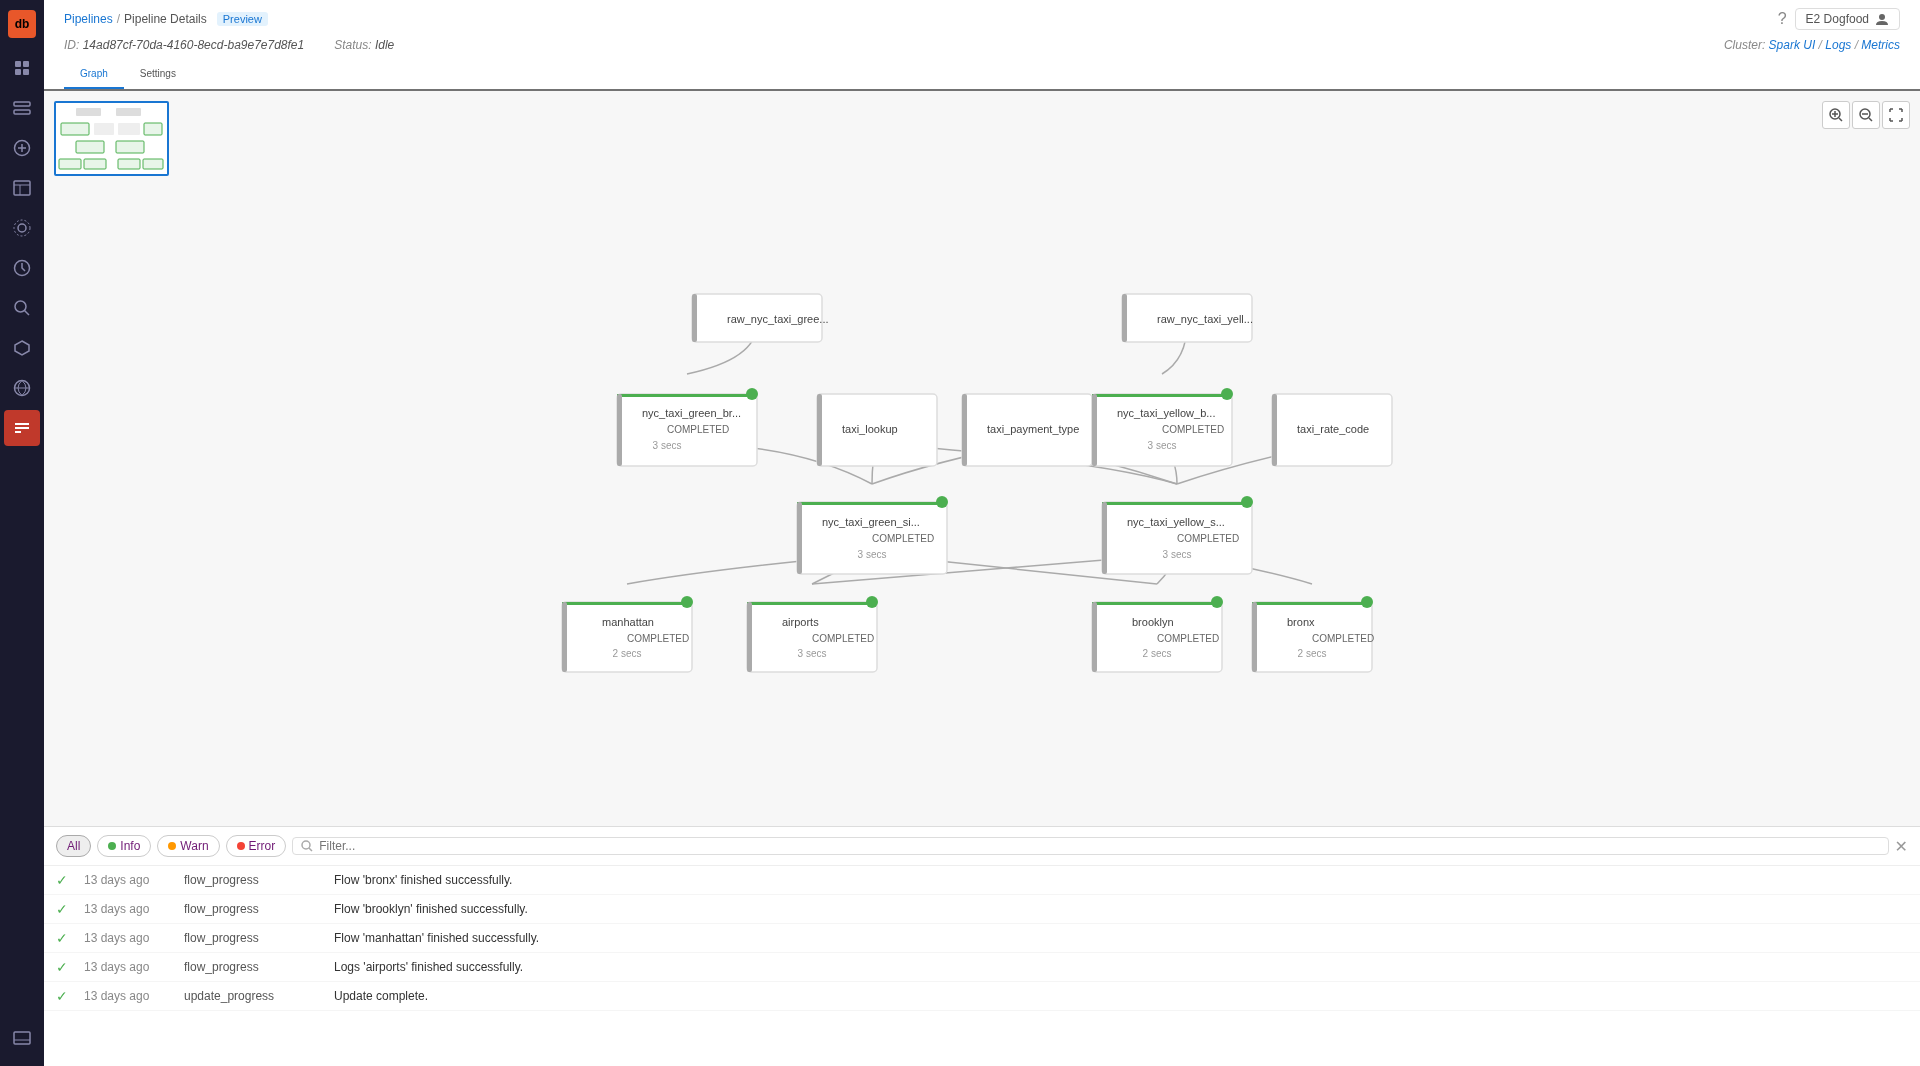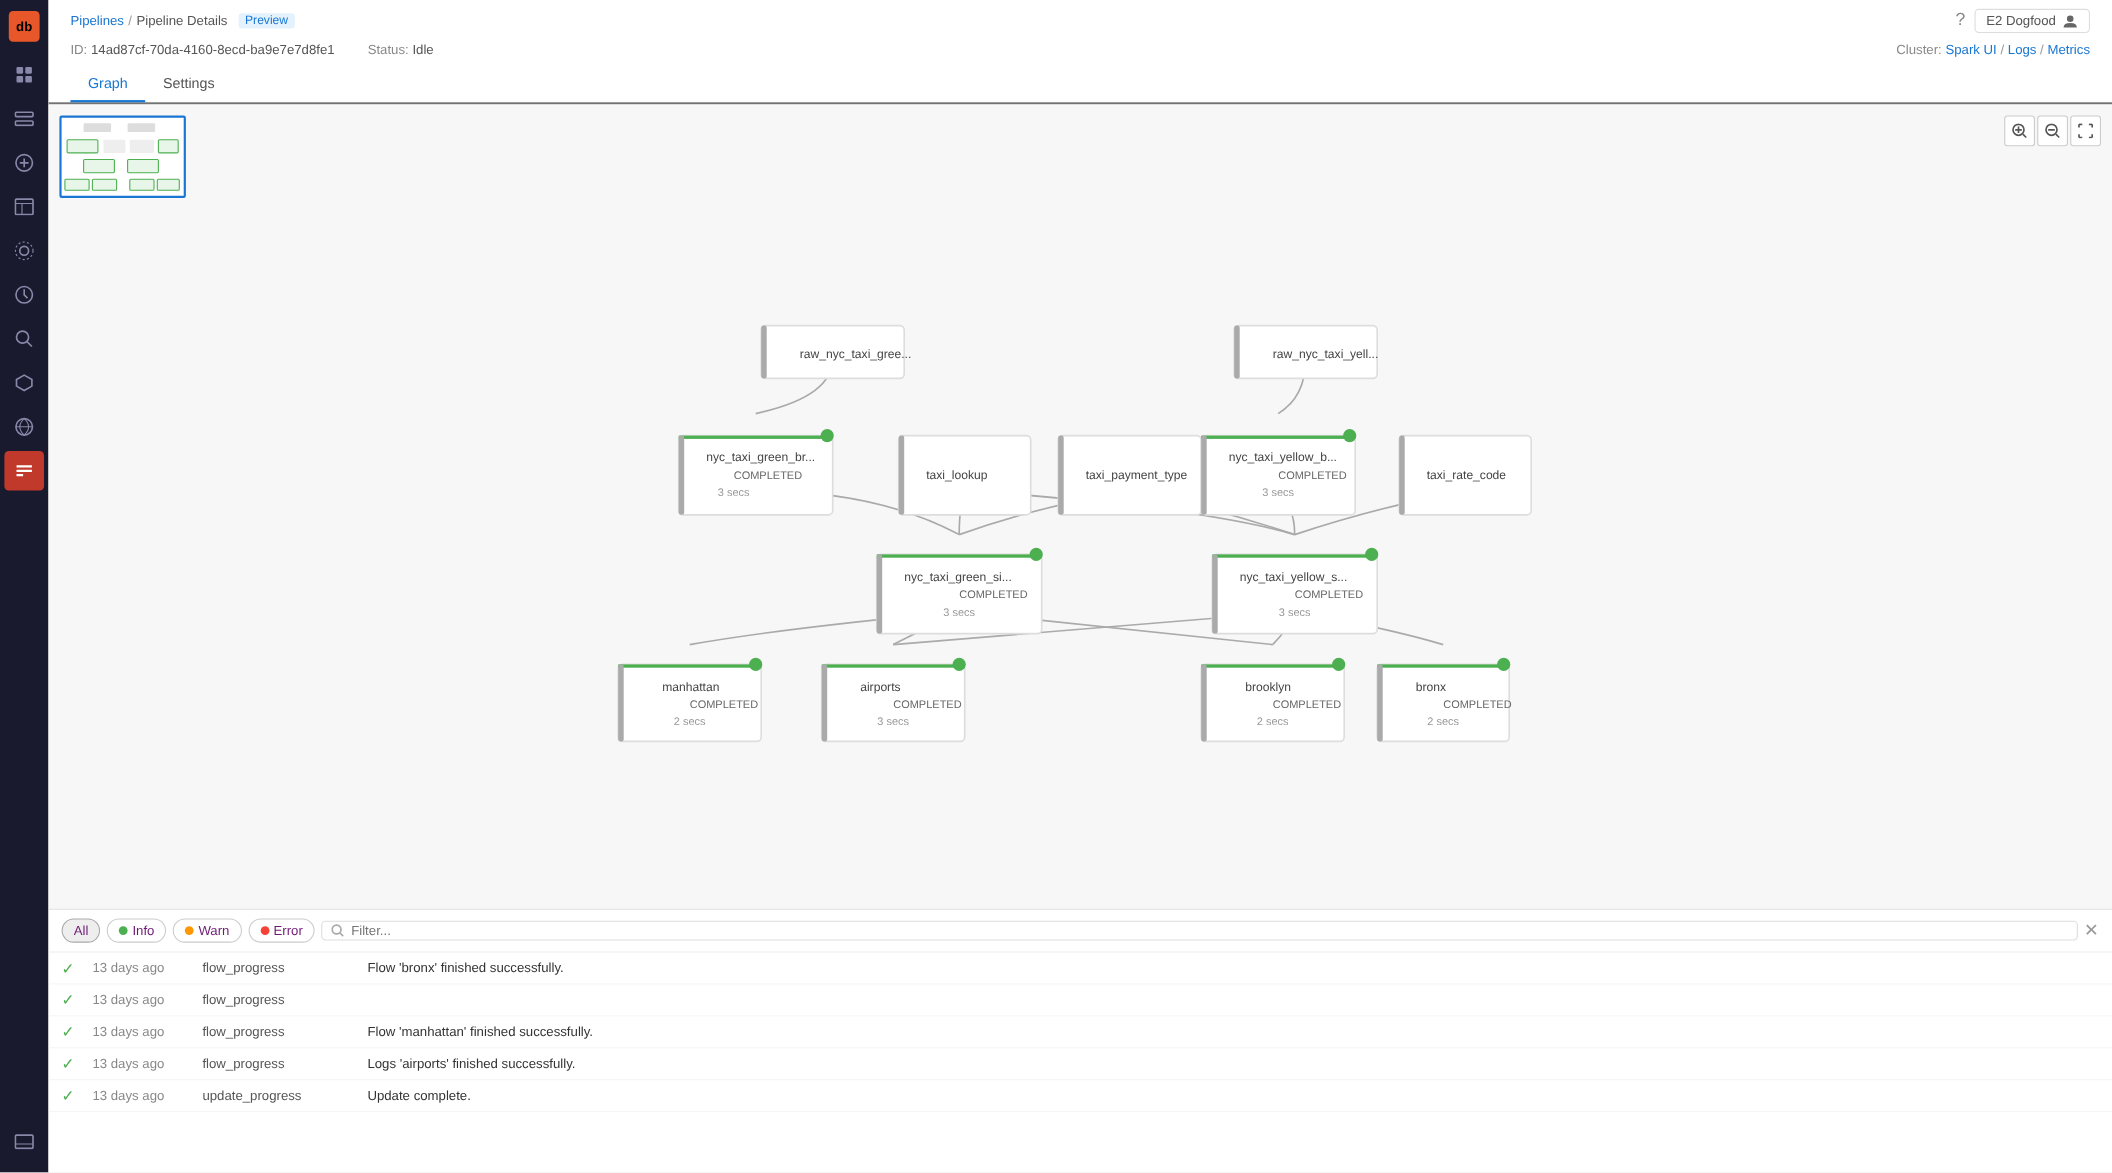--- a/index.html
+++ b/index.html
@@ -107,33 +107,34 @@
       font-size: 11px;
     }
     .start-group { display: flex; }
     .meta-row {
       display: flex;
       align-items: center;
       gap: 30px;
       padding: 4px 0 8px;
       font-size: 12px;
       color: #555;
+      font-style: italic;
     }
     .meta-row .label { color: #888; }
     .cluster-link { color: #1976d2; cursor: pointer; }
     .cluster-sep { color: #999; }
     .tabs-row {
       display: flex;
       gap: 0;
       border-bottom: none;
     }
     .tab {
       padding: 8px 16px;
       cursor: pointer;
-      font-size: 13px;
+      font-size: 10px;
       color: #555;
       border-bottom: 2px solid transparent;
     }
     .tab.active {
       color: #1976d2;
       border-bottom: 2px solid #1976d2;
     }
 
     
     .content {
@@ -623,20 +624,21 @@
         <div class="log-entry">
           <span class="status-icon">✓</span>
           <span class="timestamp">13 days ago</span>
           <span class="source">flow_progress</span>
           <span class="message">Flow 'bronx' finished successfully.</span>
         </div>
         <div class="log-entry">
           <span class="status-icon">✓</span>
           <span class="timestamp">13 days ago</span>
           <span class="source">flow_progress</span>
+          <span class="message">Flow 'brooklyn' finished successfully.</span>
         </div>
         <div class="log-entry">
           <span class="status-icon">✓</span>
           <span class="timestamp">13 days ago</span>
           <span class="source">flow_progress</span>
           <span class="message">Flow 'manhattan' finished successfully.</span>
         </div>
         <div class="log-entry">
           <span class="status-icon">✓</span>
           <span class="timestamp">13 days ago</span>

